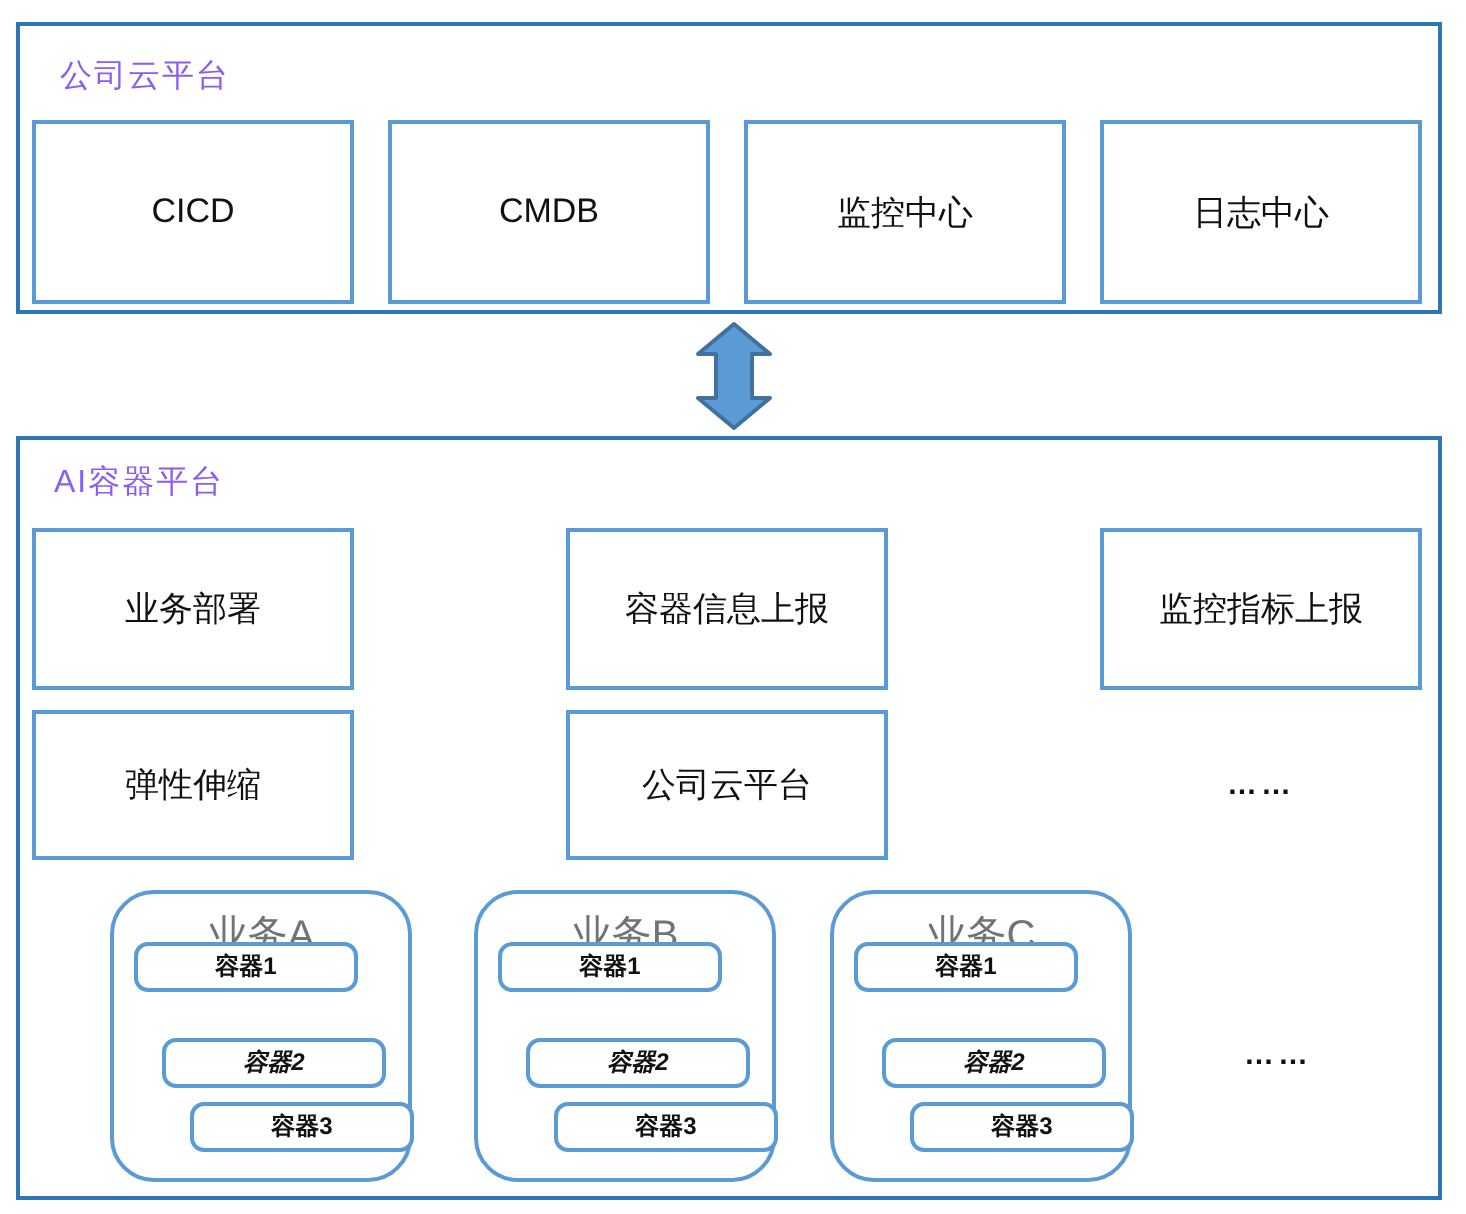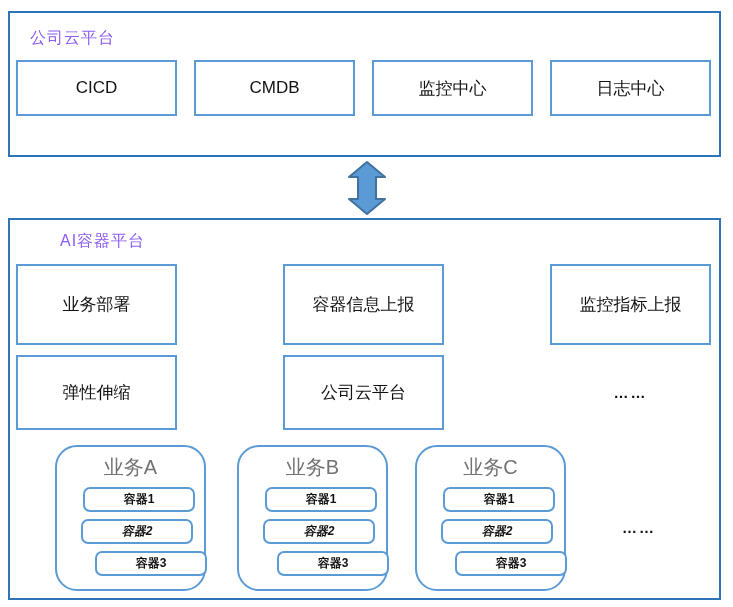--- a/index.html
+++ b/index.html
@@ -21,28 +21,28 @@
   }
   .section-top { left:8px; top:11px; width:713px; height:146px; }
   .section-bottom { left:8px; top:218px; width:713px; height:382px; }
   .section-title {
     position:absolute;
     font-size:16px;
     color:#8b5cf6;
     letter-spacing:1px;
   }
   .title-top { left:20px; top:15px; }
-  .title-bottom { left:17px; top:11px;margin-left:33px; }
+  .title-bottom { left:17px; top:11px; }
   .row {
     position:absolute;
     left:6px; right:8px;
     display:flex;
     justify-content:space-between;
   }
-  .row-top   { top:47px;  height:56px; }
+  .row-top   { top:47px;  height:92px; }
   .row-one   { top:44px;  height:81px; }
   .row-two   { top:135px; height:75px;gap:24px; }
   .cell {
     width:161px; height:100%;
     border:2px solid #5b9bd5;
     background:#ffffff;
     display:flex; align-items:center; justify-content:center;
     font-size:17px;
     color:#111111;
     white-space:nowrap;
@@ -78,21 +78,21 @@
     position:absolute;
     width:112px; height:25px;
     border:2px solid #5b9bd5;
     border-radius:7px;
     background:#ffffff;
     display:flex; align-items:center; justify-content:center;
     font-size:12px;
     font-weight:bold;
     color:#111111;
   }
-  .cb-0 { top:40px;  left:10px;margin-left:16px; }
+  .cb-0 { top:24px;  left:10px; }
   .cb-1 { top:72px;  left:24px;font-style:italic; }
   .cb-2 { top:104px; left:38px; }
   .groups-dots {
     position:absolute;
     left:584px; top:296px;
     width:90px; height:22px;
     display:flex; align-items:center; justify-content:center;
     font-size:15px;
     font-weight:bold;
     letter-spacing:2px;

